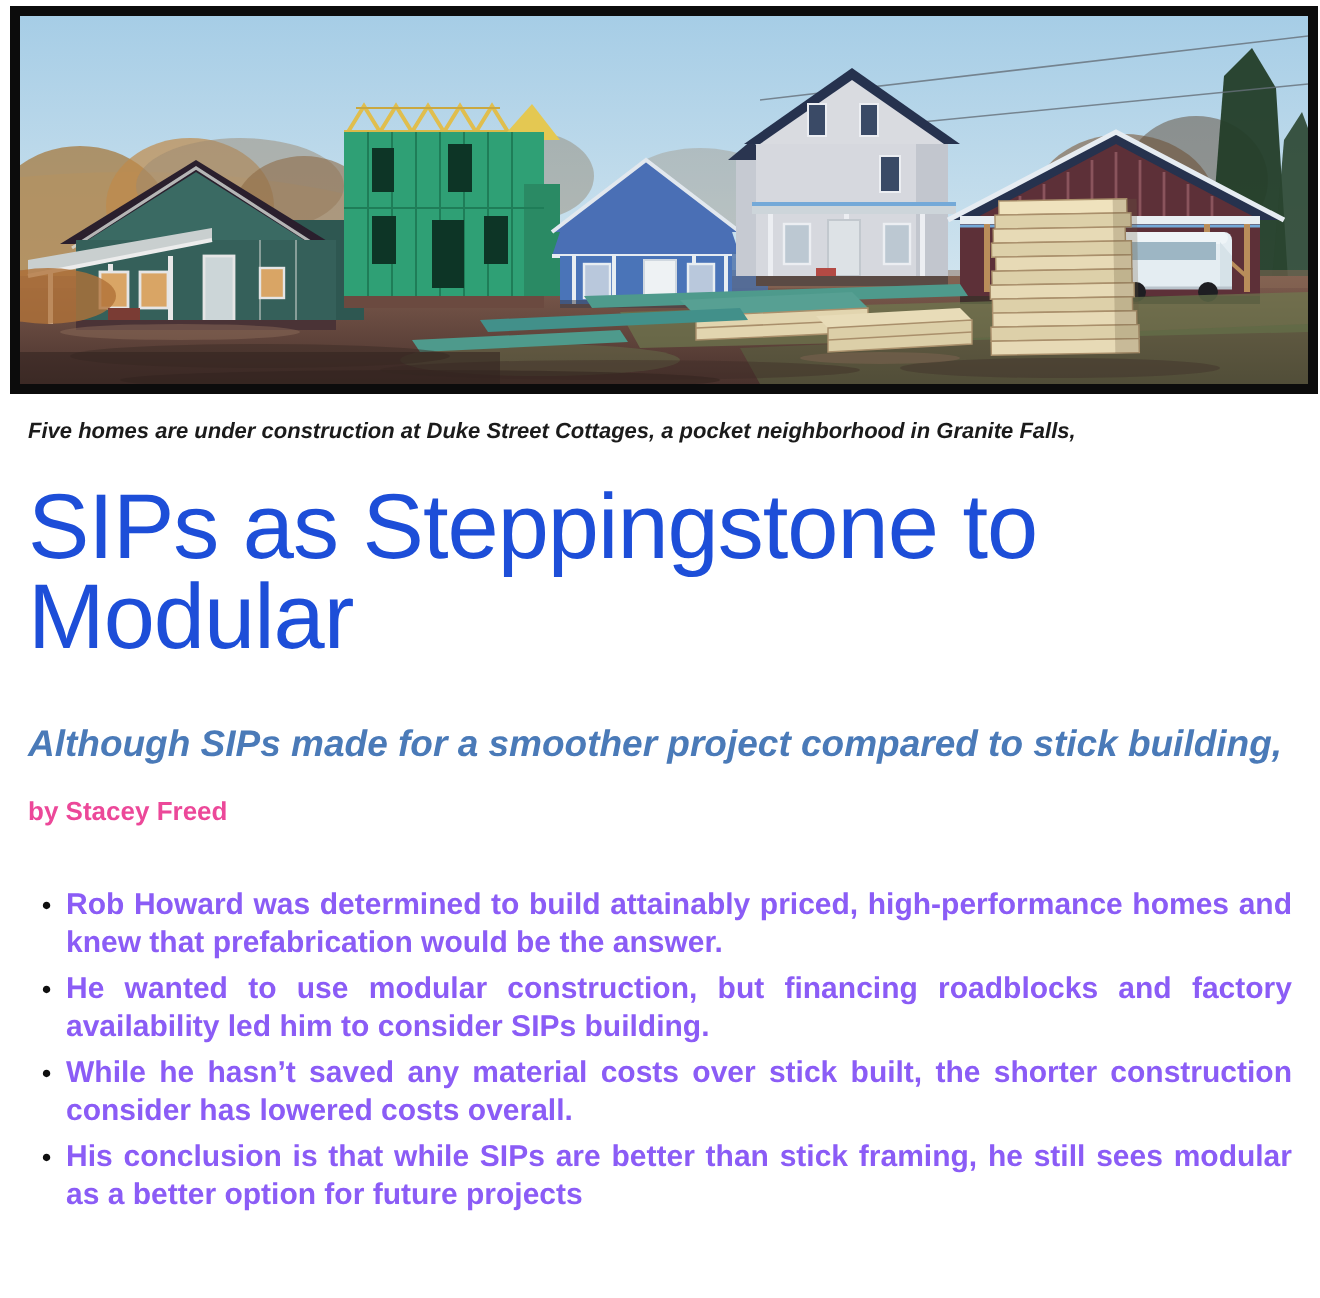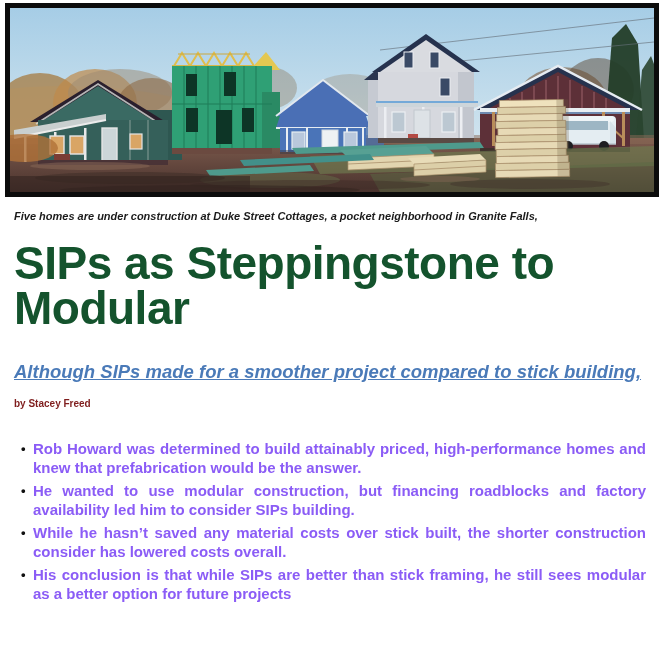--- a/index.html
+++ b/index.html
@@ -12,31 +12,31 @@
     width:644px;height:184px;box-sizing:content-box;background:#b5d7e8;
   }
   .photo-frame svg{display:block;}
   .caption{
     margin:11px 14px 0 14px;
     font-size:11px;line-height:17px;font-weight:700;font-style:italic;color:#1b1b1b;
   }
   .caption .cap-line{white-space:nowrap;}
   h1.headline{
     margin:16px 14px 16px 14px;width:624px;
-    font-size:46px;line-height:45px;font-weight:700;letter-spacing:-0.5px;
-    color:#14532d;
+    font-size:46px;line-height:45px;font-weight:400;letter-spacing:-0.5px;
+    color:#1d4ed8;
   }
   .deck{
     margin:28px 14px 0 14px;
-    font-size:18.5px;line-height:26px;font-weight:700;font-style:italic;color:#4a7ab8;text-decoration:underline;
+    font-size:18.5px;line-height:26px;font-weight:700;font-style:italic;color:#4a7ab8;
   }
   .deck .deck-line{white-space:nowrap;}
   .byline{
     margin:13px 14px 0 14px;
-    font-size:10px;font-weight:700;color:#7f1d1d;
+    font-size:13px;font-weight:700;color:#ec4899;
   }
   .bullets{margin:30px 14px 0 21px;}
   .bullet-item{display:flex;margin-bottom:4px;}
   .bullet-marker{
     flex:0 0 12px;width:12px;font-size:13px;line-height:19px;font-weight:700;color:#101010;
   }
   .bullet-text{
     flex:1;font-size:15px;line-height:19px;font-weight:700;color:#8b5cf6;
     text-align:justify;
   }

